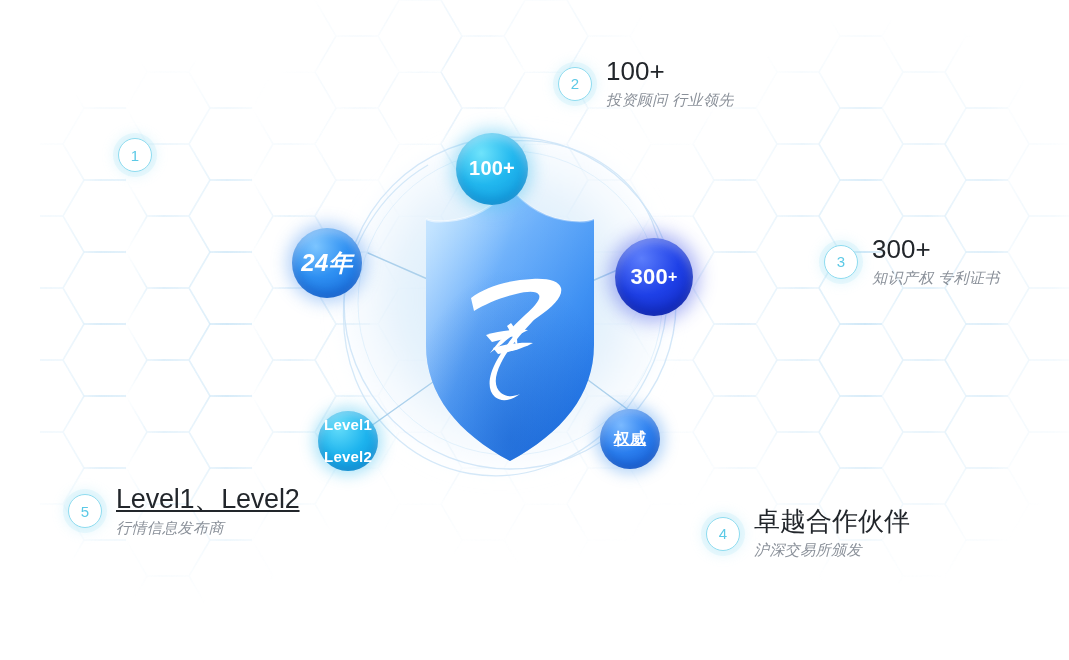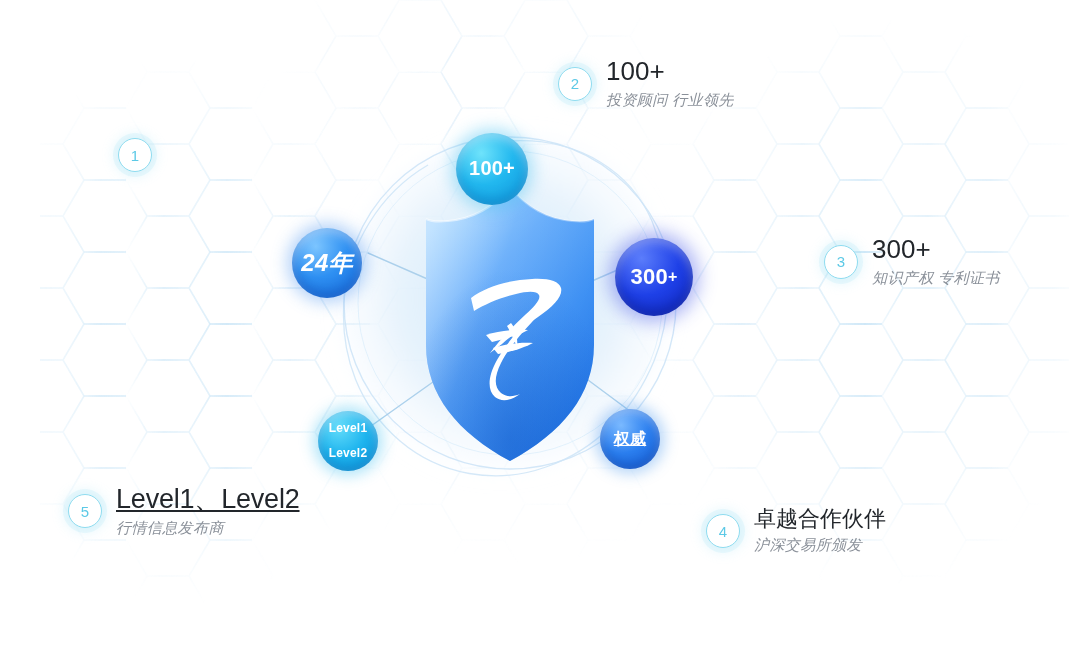--- a/index.html
+++ b/index.html
@@ -60,21 +60,21 @@
   }
   .b-300 {
     left:615px; top:238px; width:78px; height:78px;
     font-size:22px;
     background:radial-gradient(circle at 34% 26%, #5b7dfb 0%, #1f41e8 48%, #1028c4 100%);
     box-shadow:0 0 18px 6px rgba(50,70,230,.40), inset 0 -7px 13px rgba(6,20,120,.40), inset 0 5px 10px rgba(255,255,255,.36);
   }
   .b-300 .plus { font-size:16px; }
   .b-level {
     left:318px; top:411px; width:60px; height:60px;
-    font-size:12px;
+    font-size:15px;
     background:radial-gradient(circle at 35% 27%, #63dcfa 0%, #1eb4ee 48%, #0b93dc 100%);
     box-shadow:0 0 14px 5px rgba(55,190,240,.38), inset 0 -5px 11px rgba(6,95,165,.35), inset 0 4px 9px rgba(255,255,255,.42);
   }
   .b-quan {
     left:600px; top:409px; width:60px; height:60px;
     font-size:16px;
     background:radial-gradient(circle at 35% 27%, #7ab9ff 0%, #2b7fef 48%, #1459d2 100%);
     box-shadow:0 0 14px 5px rgba(55,140,235,.36), inset 0 -5px 11px rgba(8,55,150,.35), inset 0 4px 9px rgba(255,255,255,.40);
     text-decoration:underline;
   }
@@ -116,21 +116,21 @@
     font-style:italic;
   }
 
   .co-1 { left:118px; top:138px; }
   .co-2 { left:558px; top:56px; }
   .co-3 { left:824px; top:234px; }
   .co-4 { left:706px; top:506px; }
   .co-5 { left:68px; top:483px; }
 
   .co-5 .c-title { font-size:27px; letter-spacing:-.2px;text-decoration:underline; }
-  .co-4 .c-title { font-size:22px; }
+  .co-4 .c-title { font-size:26px; }
 </style>
 </head>
 <body>
 
 <div id="stage">
 
   <div class="hex-layer">
     <svg viewBox="0 0 1069 660" xmlns="http://www.w3.org/2000/svg">
       <defs>
         <linearGradient id="hexFadeL" x1="0" y1="0" x2="1" y2="0">

